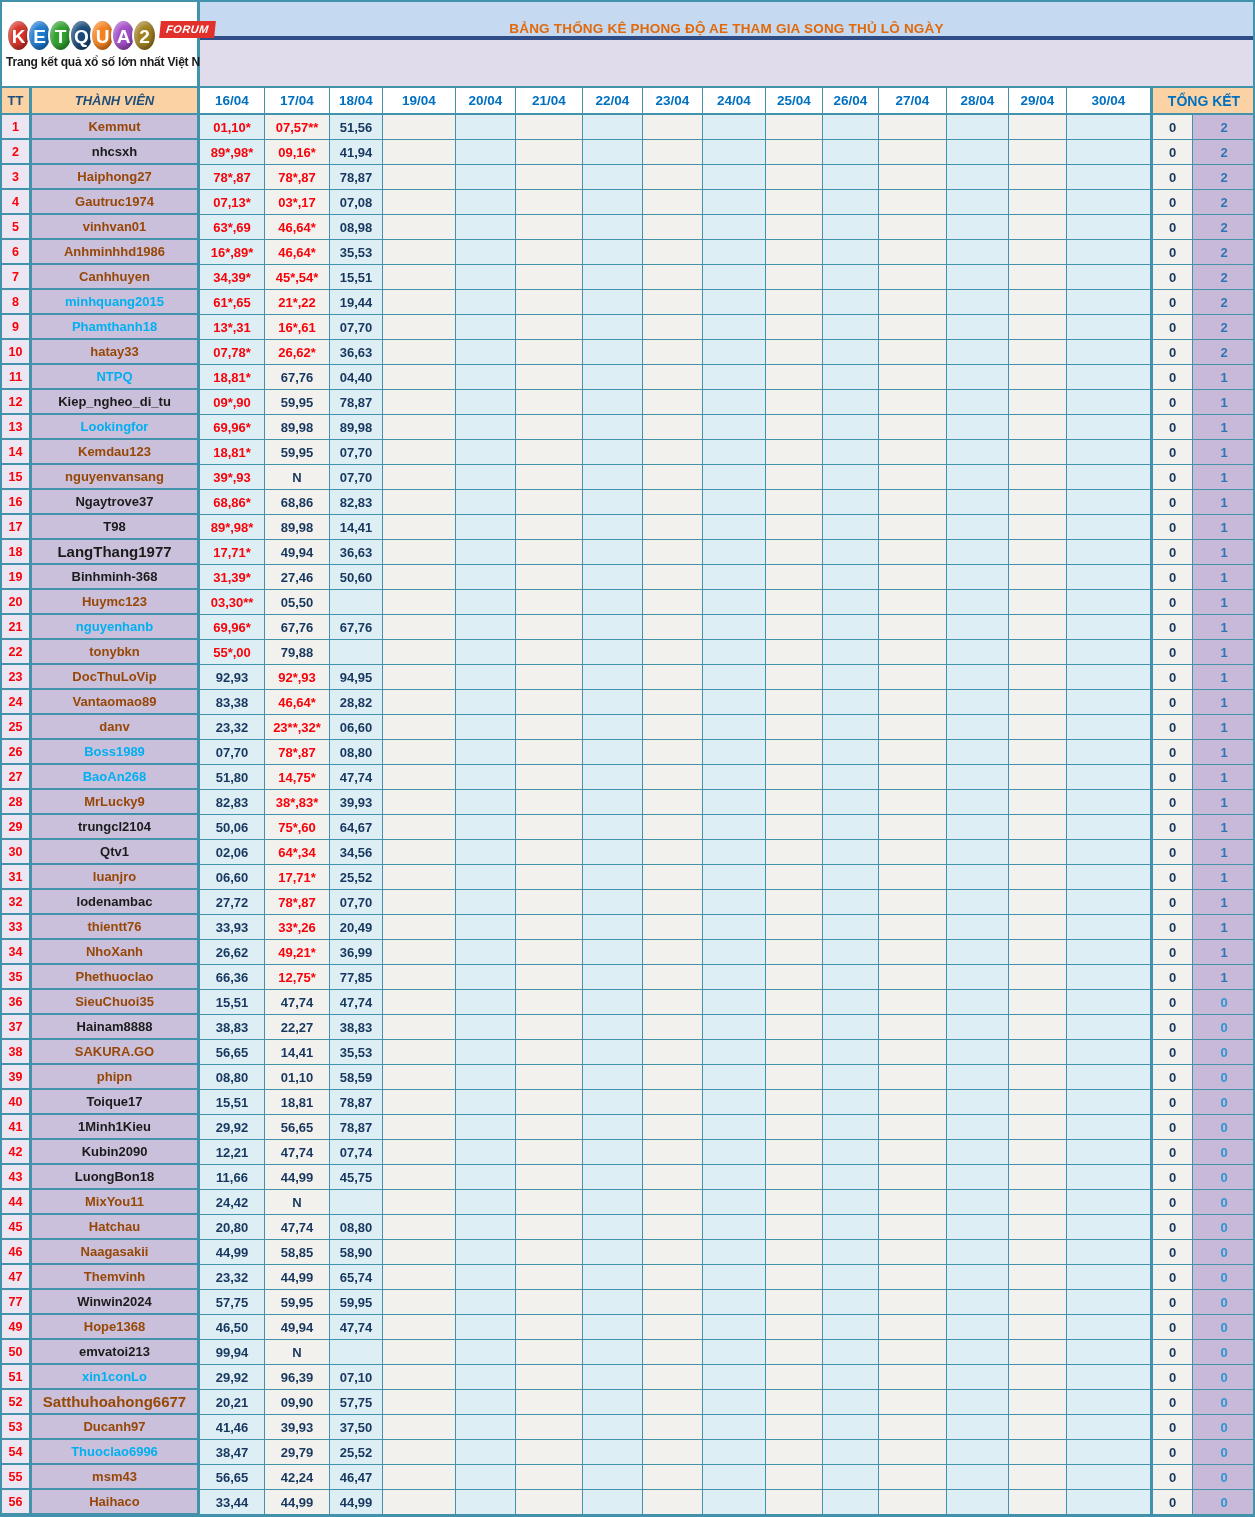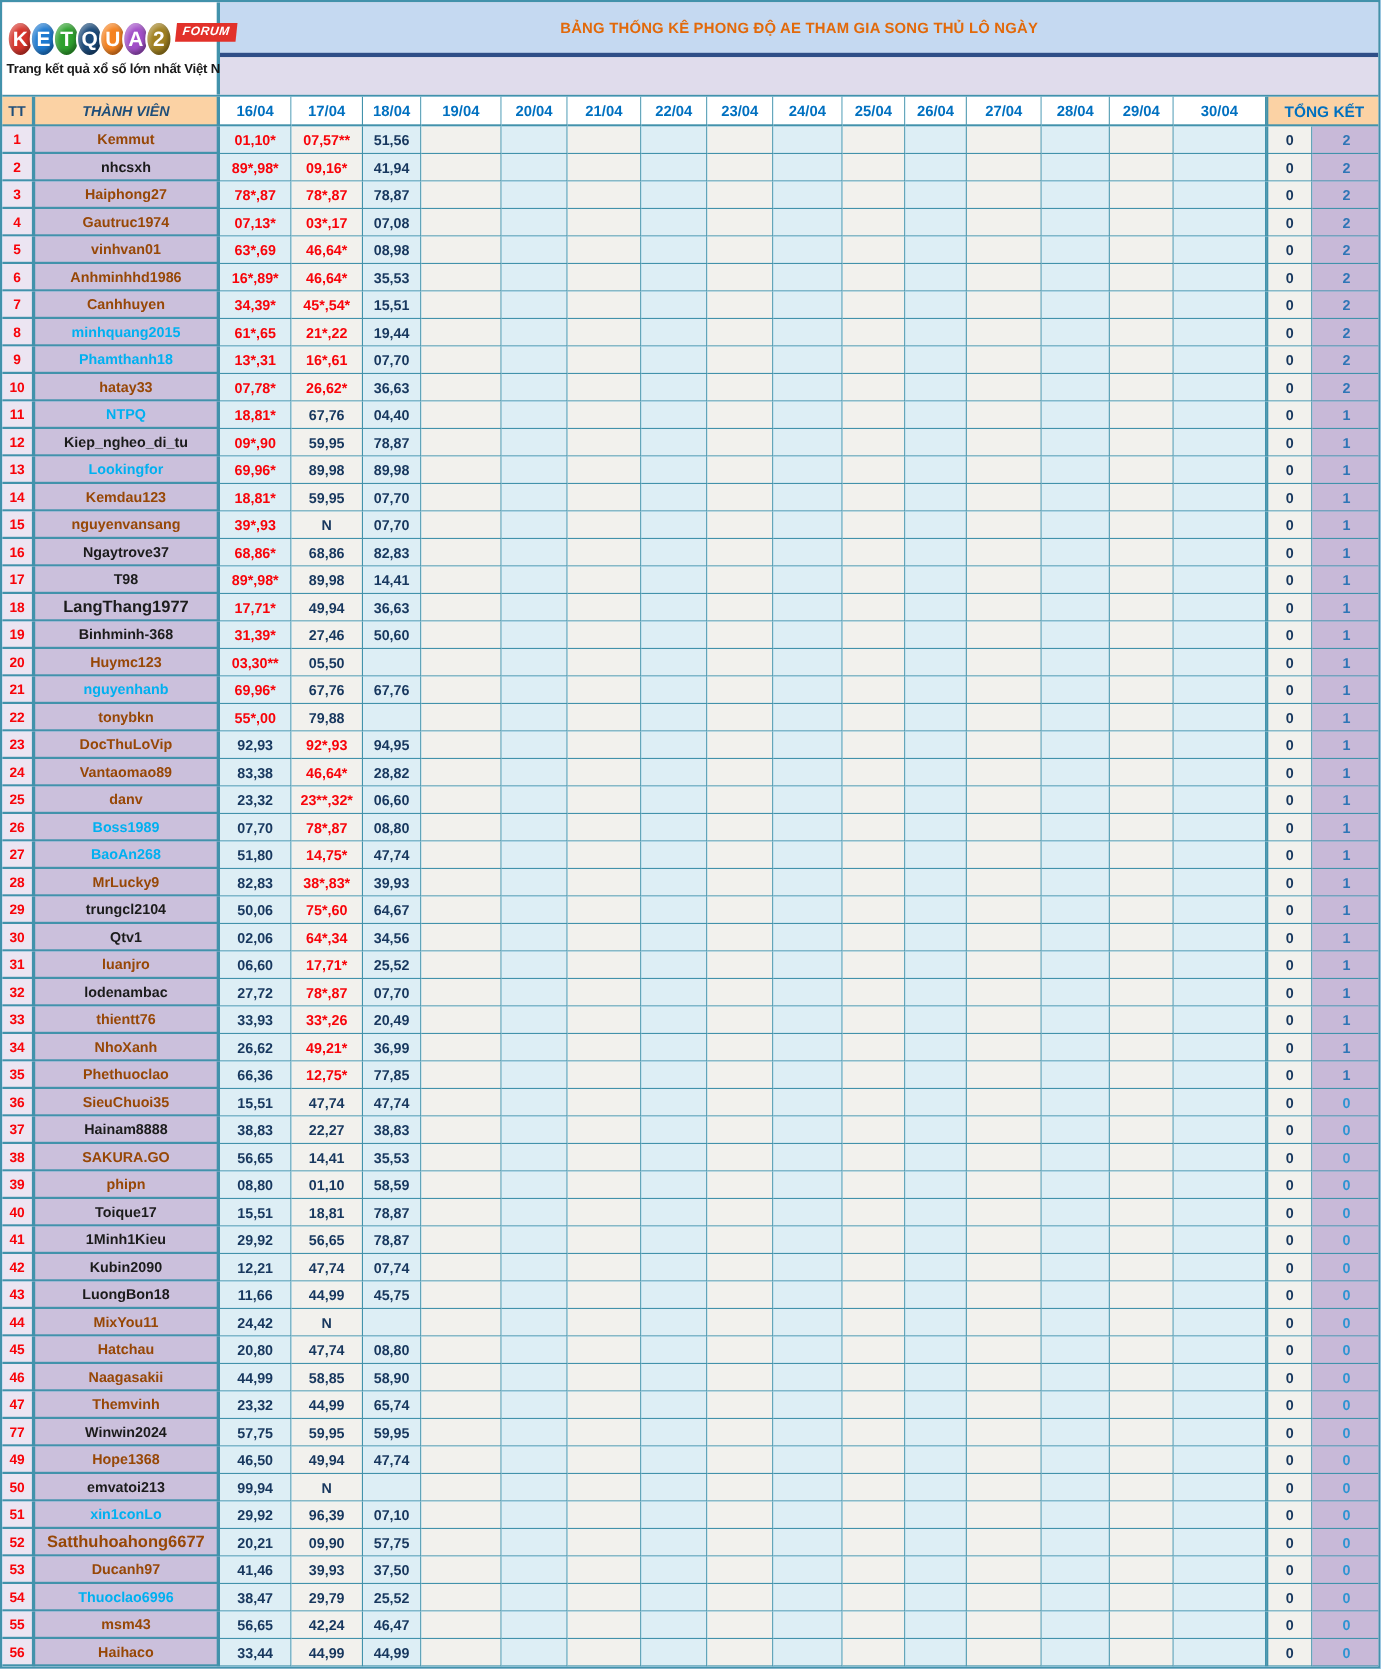--- a/index.html
+++ b/index.html
@@ -23,28 +23,28 @@
   }
   .oval:first-child { margin-left: 0; }
   .forum-badge {
     background: #e2312a; color: #fff; font-style: italic; font-weight: bold;
     font-size: 11px; line-height: 15px; padding: 1px 6px; transform: skewX(-6deg);
     margin: 2px 0 0 3px; letter-spacing: .5px;
   }
   .tagline { font-size: 12px; font-weight: 600; color: #1a1a1a; white-space: nowrap; letter-spacing: -0.2px; margin-top: 3px; }
   .band-right { flex: 1; display: flex; flex-direction: column; }
   .banner {
-    height: 50px; background: var(--banner_bg); border-bottom: 4px solid var(--navy_line);
-    display: flex; align-items: center; justify-content: center;
+    height: 38px; background: var(--banner_bg); border-bottom: 4px solid var(--navy_line);
+    display: flex; align-items: flex-end; justify-content: center;
   }
   .banner span { color: var(--banner_text); font-weight: bold; font-size: 13.5px; letter-spacing: .2px; }
   .lavender-strip { flex: 1; background: var(--lavender); }
   
   #grid {
-    display: grid; background: #7dd3fc;
+    display: grid; background: #fde047;
     grid-template-columns: 28px 170px 65px 65px 53px 73px 60px 67px 60px 60px 63px 57px 56px 68px 62px 58px 84px 42px 63px;
     grid-template-rows: 27px repeat(56, 25px);
   }
   .c {
     border-right: 1px solid var(--grid); border-bottom: 1px solid var(--grid);
     display: flex; align-items: center; justify-content: center;
     font-weight: bold; font-size: 13px; overflow: hidden; white-space: nowrap;
   }
   .h  { background: var(--peach); color: var(--header_text); border-bottom: 2px solid var(--grid); }
   .hd { background: #ffffff; color: var(--date_text); font-size: 13.5px; }

